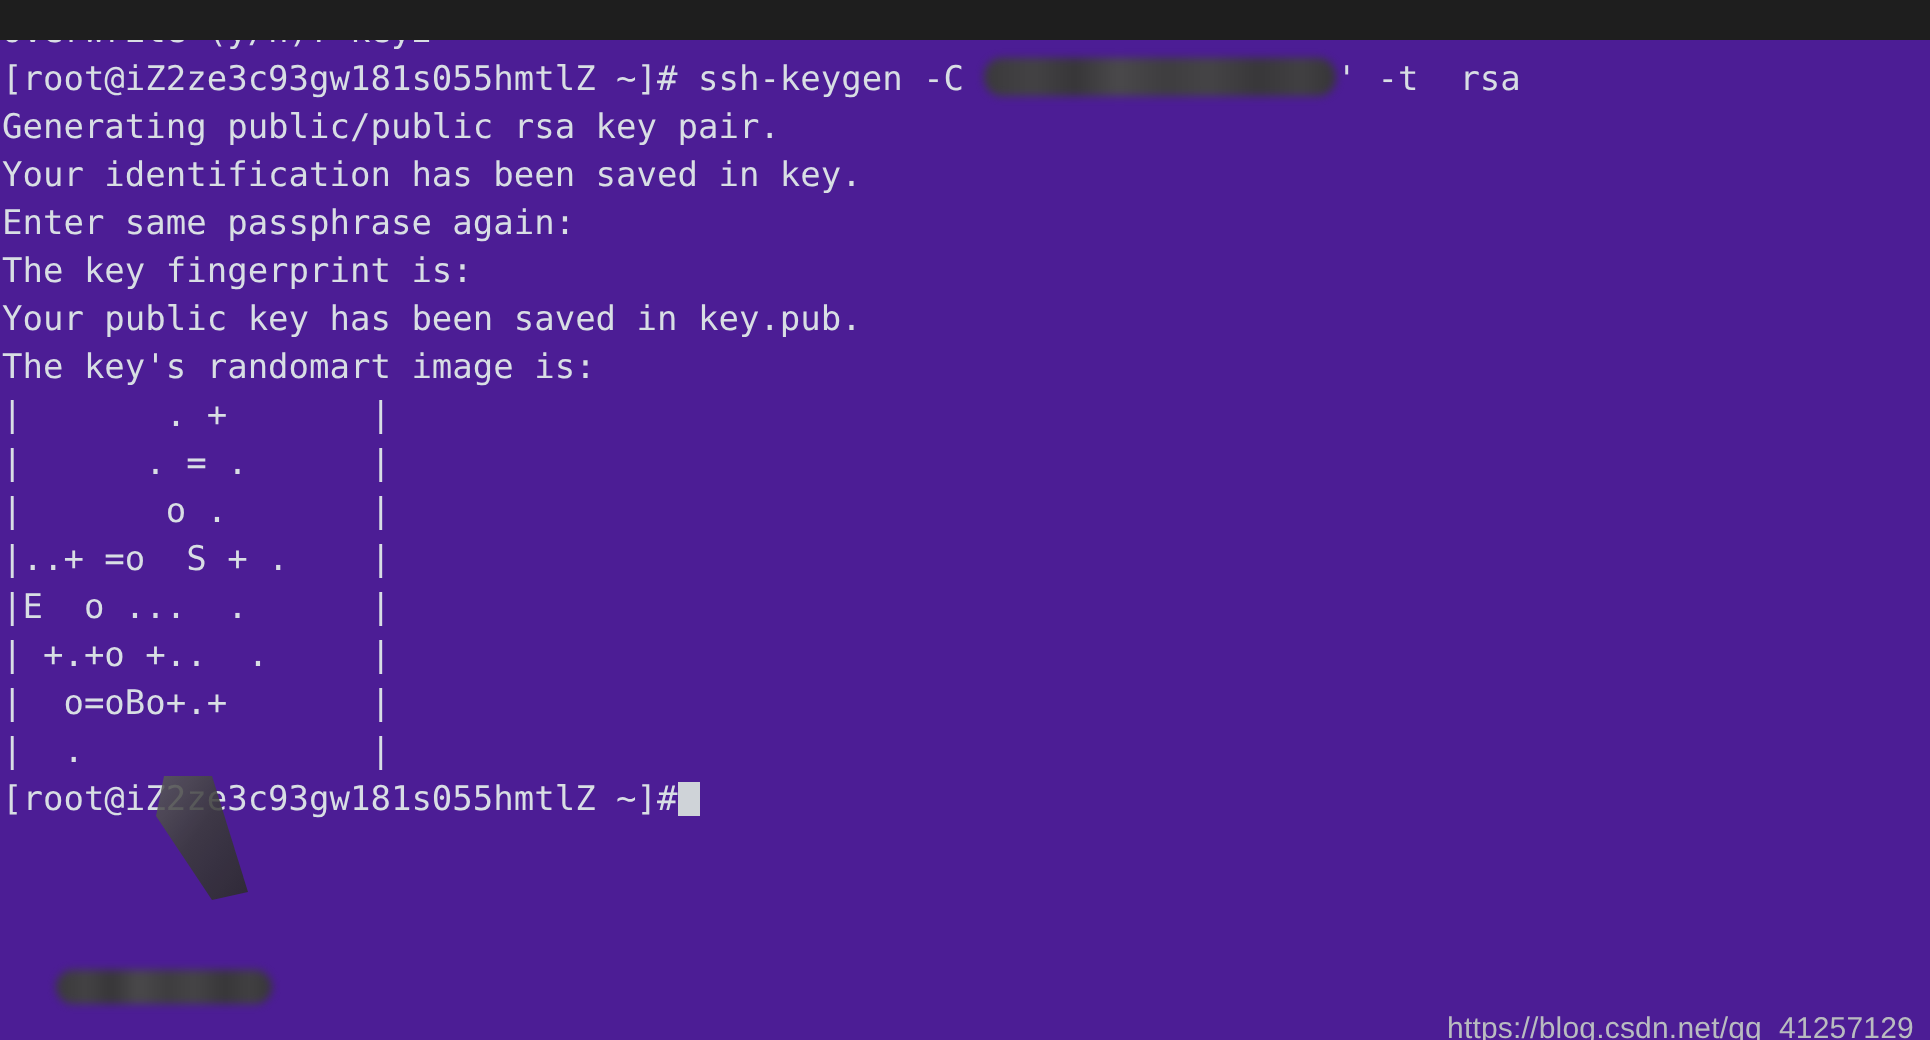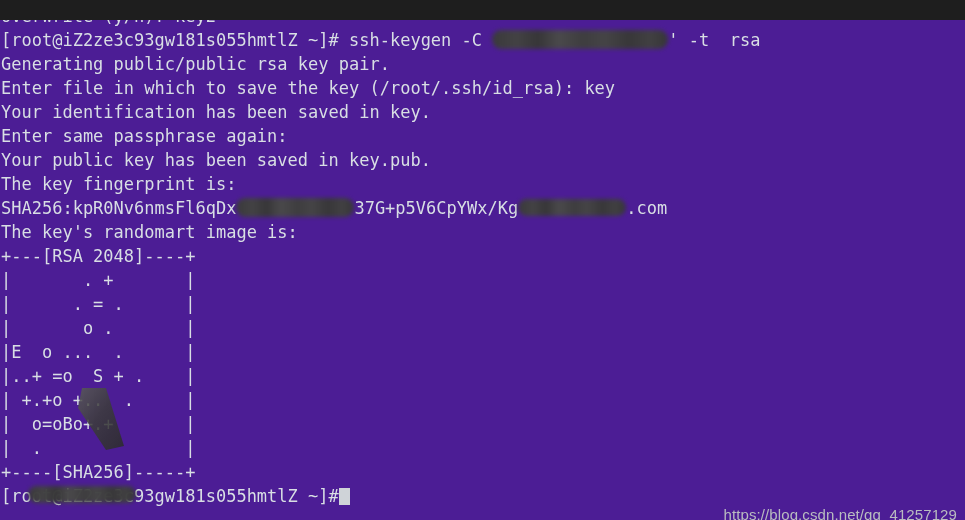--- a/index.html
+++ b/index.html
@@ -95,48 +95,44 @@
 <div id="terminal">
 
   <div id="screen">
 
     <div class="line c-white">overwrite (y/n)? key2</div>
 
     <div class="line"><span class="c-white">[root@iZ2ze3c93gw181s055hmtlZ ~]# ssh-keygen -C </span><span class="redact redact-cmd"></span><span class="c-white">' -t  rsa</span></div>
 
     <div class="line c-white">Generating public/public rsa key pair.</div>
 
-    <div class="line c-white">Enter file in which to save the key (/root/.ssh/id_rsa): key</div>
 
 
     <div class="line c-white">Your identification has been saved in key.</div>
 
     <div class="line c-white">Enter same passphrase again:</div>
 
+    <div class="line c-white">The key fingerprint is:</div>
+
     <div class="line c-white">Your public key has been saved in key.pub.</div>
 
-    <div class="line c-white">The key fingerprint is:</div>
-
-    <div class="line"><span class="c-white">SHA256:kpR0Nv6nmsFl6qDx</span><span class="redact redact-sha1"></span><span class="c-white">37G+p5V6CpYWx/Kg</span><span class="redact redact-sha2"></span><span class="c-white">.com</span></div>
 
     <div class="line c-white">The key's randomart image is:</div>
 
-    <div class="line c-white">+---[RSA 2048]----+</div>
 
     <div class="line c-white">|       . +       |</div>
     <div class="line c-white">|      . = .      |</div>
     <div class="line c-white">|       o .       |</div>
+    <div class="line c-white">|..+ =o  S + .    |</div>
     <div class="line c-white">|E  o ...  .      |</div>
-    <div class="line c-white">|..+ =o  S + .    |</div>
     <div class="line c-white">| +.+o +..  .     |</div>
     <div class="line c-white">|  o=oBo+.+       |</div>
 
     <div class="line"><span class="c-white">|  .              |</span></div>
 
-    <div class="line c-white">+----[SHA256]-----+</div>
 
     <div class="line"><span class="c-white">[root@iZ2ze3c93gw181s055hmtlZ ~]#</span><span class="cursor"></span></div>
 
   </div>
 
   <div style="position:absolute;left:28px;top:462px;">
     <span class="redact redact-art"></span>
   </div>
 
   <svg id="smudge" viewBox="0 0 54 66">

